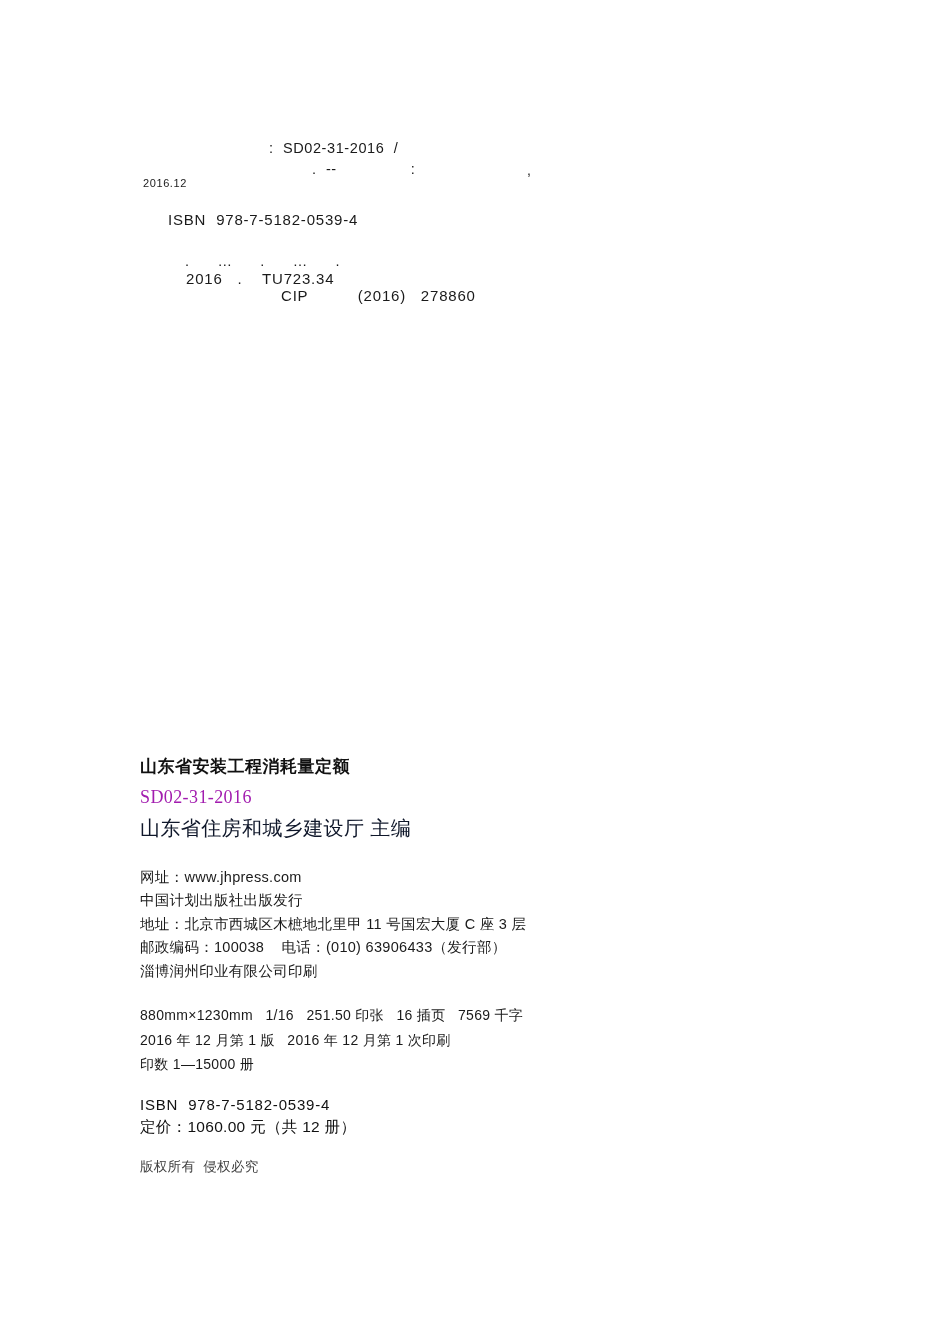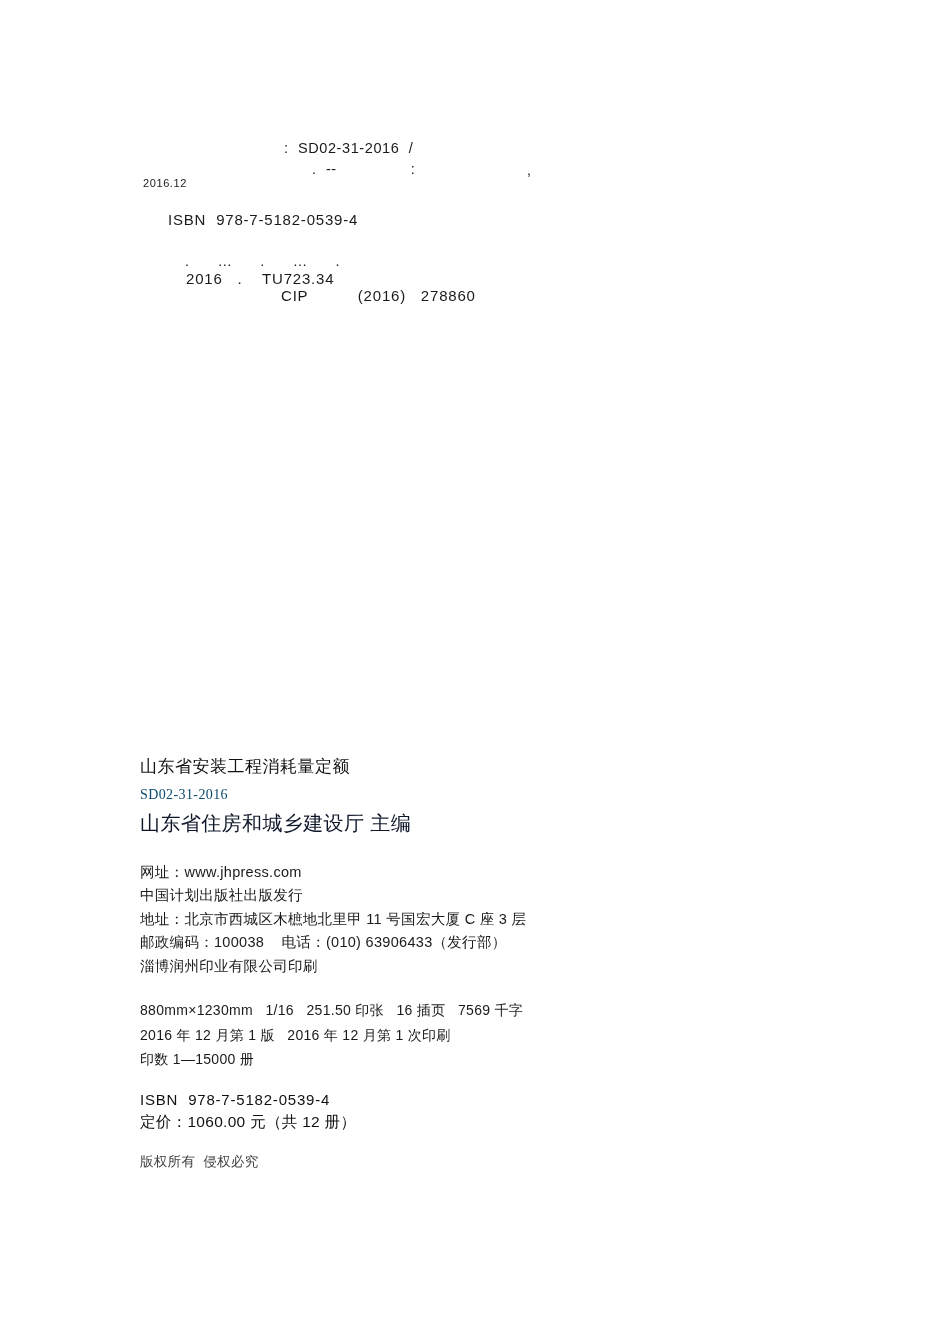--- a/index.html
+++ b/index.html
@@ -30,21 +30,21 @@
     width: 950px;
   }
   .cip-line {
     position: absolute;
     white-space: pre;
     font-family: "Liberation Sans", sans-serif;
     color: #1a1a1a;
   }
 
   .cip-l1 {
-    left: 284px;
+    left: 269px;
     top: 20px;
     font-size: 14.5px;
     letter-spacing: 0.6px;
   }
   .cip-l2 {
     left: 312px;
     top: 41px;
     font-size: 14.5px;
     letter-spacing: 0.6px;
   }
@@ -87,31 +87,31 @@
 
   
   .colophon {
     position: absolute;
     left: 140px;
     top: 755px;
     width: 700px;
   }
   .col-title {
     font-size: 17px;
-    font-weight: normal;
+    font-weight: bold;
     letter-spacing: 0.5px;
     margin: 0 0 9px 0;
     color: #111;
   }
   .col-code {
     font-family: "Liberation Serif", serif;
-    font-size: 14px;
+    font-size: 18px;
     letter-spacing: 0.4px;
     margin: 0 0 7px 0;
-    color: #0c4a6e;
+    color: #a21caf;
   }
   .col-editor {
     font-size: 20px;
     letter-spacing: 0.4px;
     margin: 0 0 24px 0;
     color: #0f172a;
   }
   .col-row {
     font-size: 14.5px;
     letter-spacing: 0.3px;

